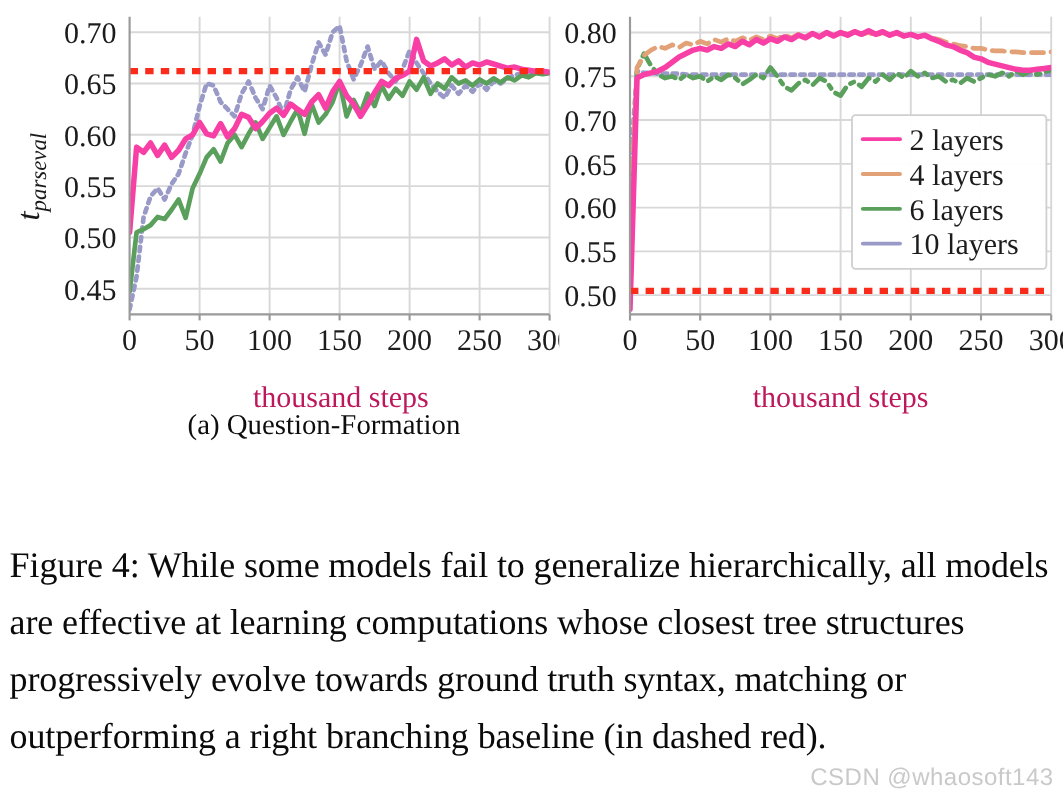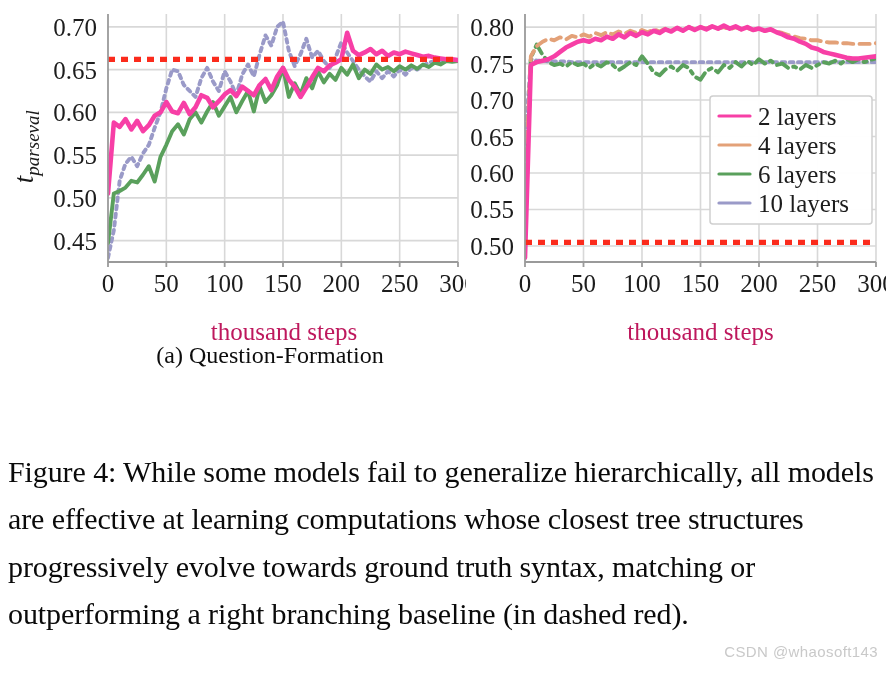--- a/index.html
+++ b/index.html
@@ -91,21 +91,21 @@
     text-align: left;
     letter-spacing: -0.1px;
     margin-top: 12px;
   }
 
   #watermark {
     position: absolute;
     right: 8px;
     bottom: 14px;
     font-family: "Liberation Sans", sans-serif;
-    font-size: 15px;
+    font-size: 20px;
     color: #c9c9c9;
     letter-spacing: 0.4px;
   }
 
   .tick-text {
     font-family: "Liberation Serif", serif;
     font-size: 25px;
     fill: #1c1c1c;
   }
 </style>

